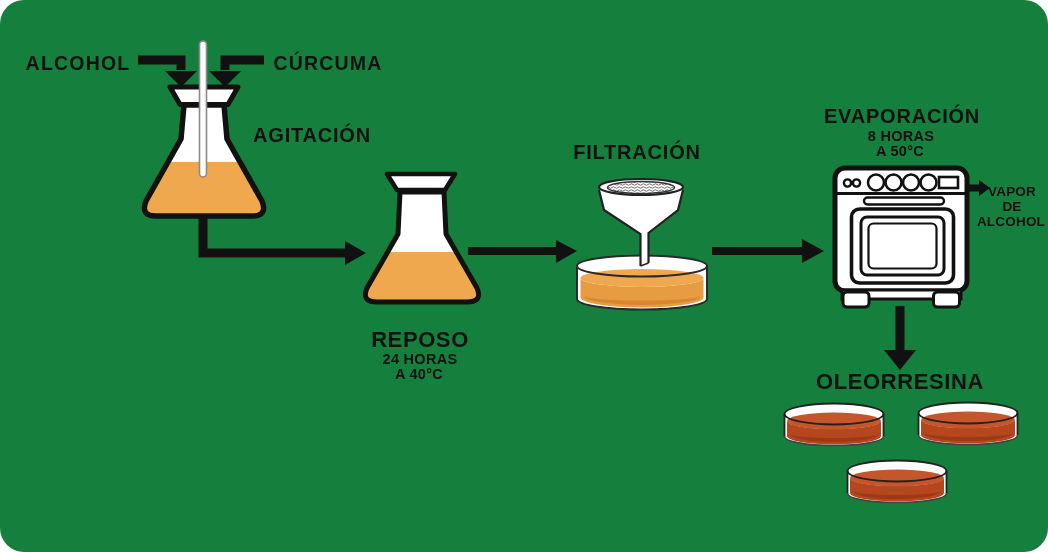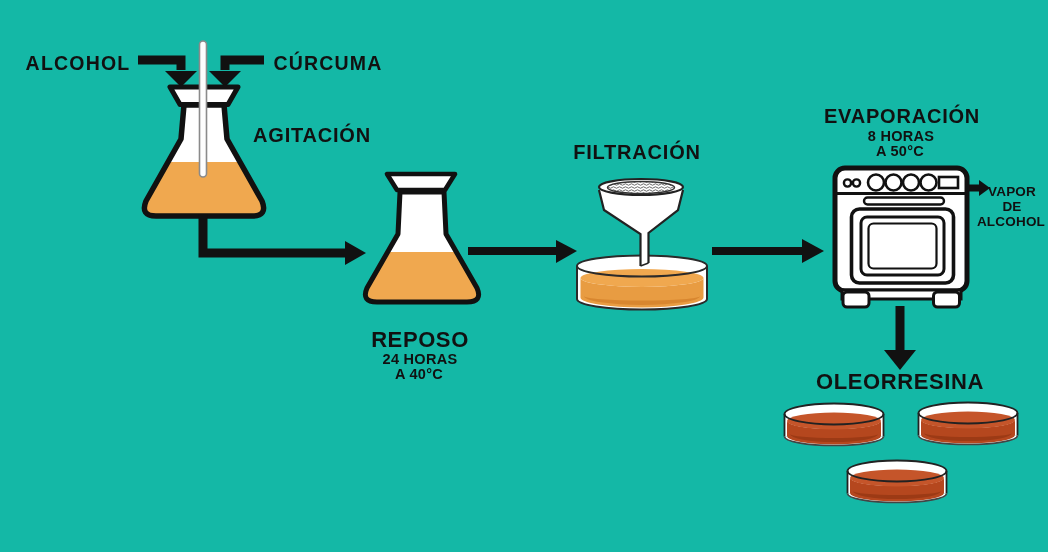--- a/index.html
+++ b/index.html
@@ -1,16 +1,16 @@
 <!DOCTYPE html>
 <html><head>
 <meta charset="utf-8">
 <style>
   html,body{margin:0;padding:0;background:#fff;}
-  .canvas{width:1048px;height:552px;position:relative;background:#14b8a6;overflow:hidden;}
+  .canvas{width:1048px;height:552px;position:relative;background:#15803d;overflow:hidden;border-radius:24px;}
   svg{display:block;}
   text{font-family:"Liberation Sans",sans-serif;font-weight:700;fill:#111;}
   .t19{font-size:19.5px;letter-spacing:1.2px;}
   .t20{font-size:20px;letter-spacing:0.8px;}
   .t22{font-size:22px;letter-spacing:0.6px;}
   .t14{font-size:14.5px;letter-spacing:0.3px;}
   .t13{font-size:13.5px;letter-spacing:0.2px;}
 </style>
 </head>
 <body>

